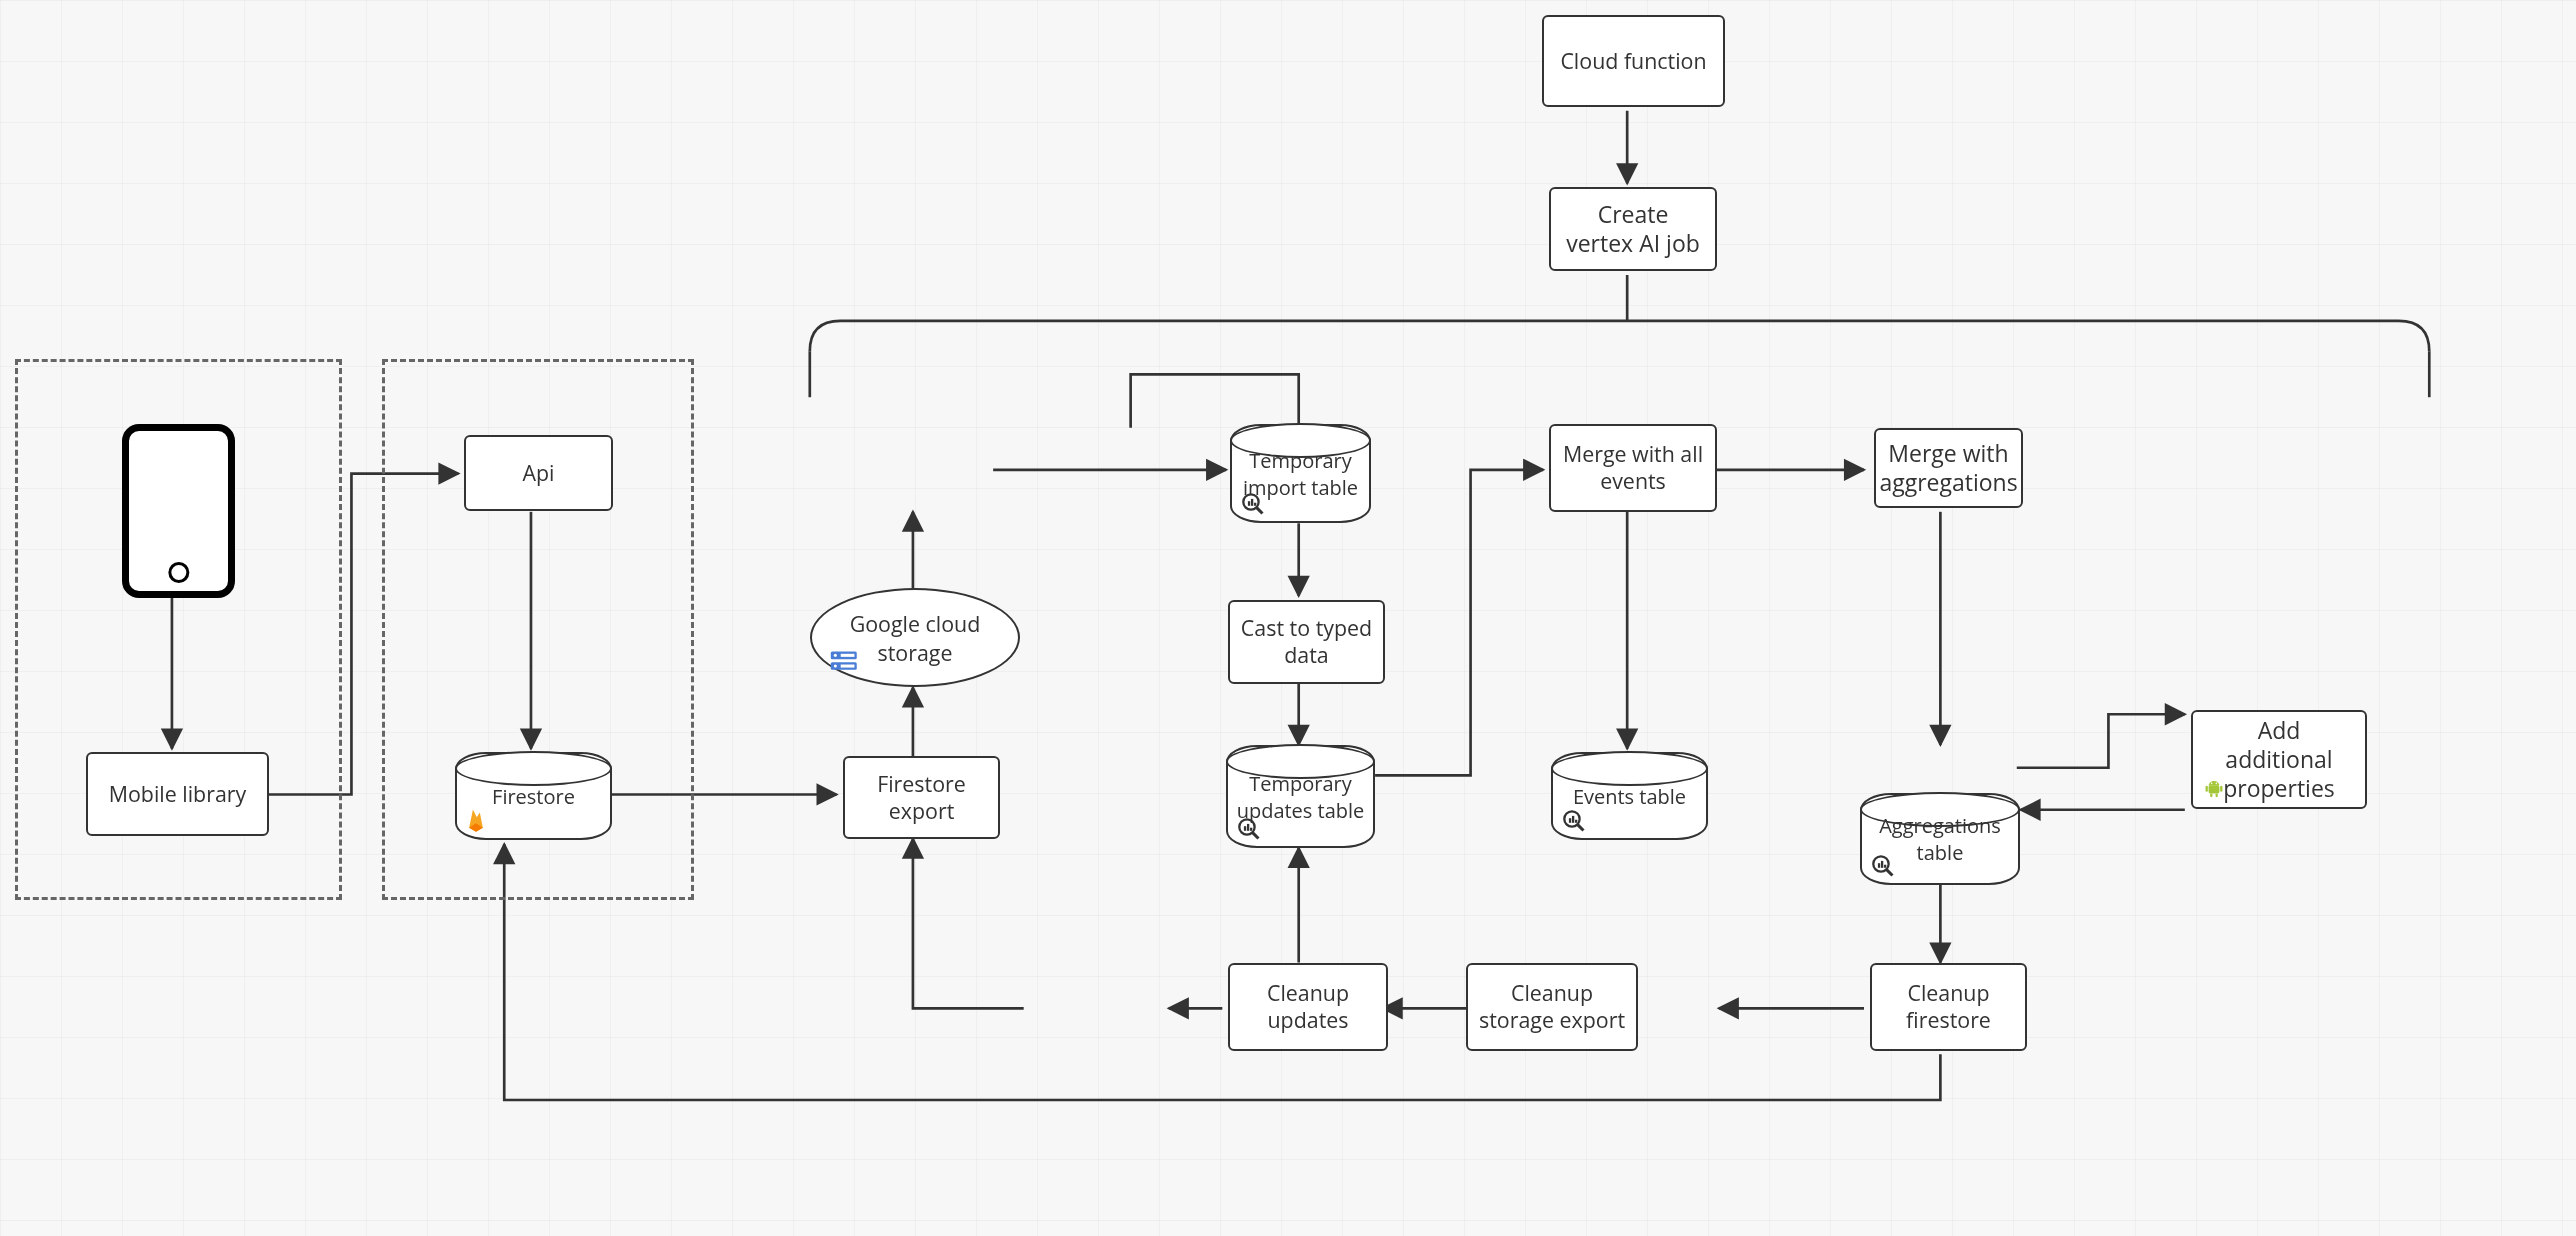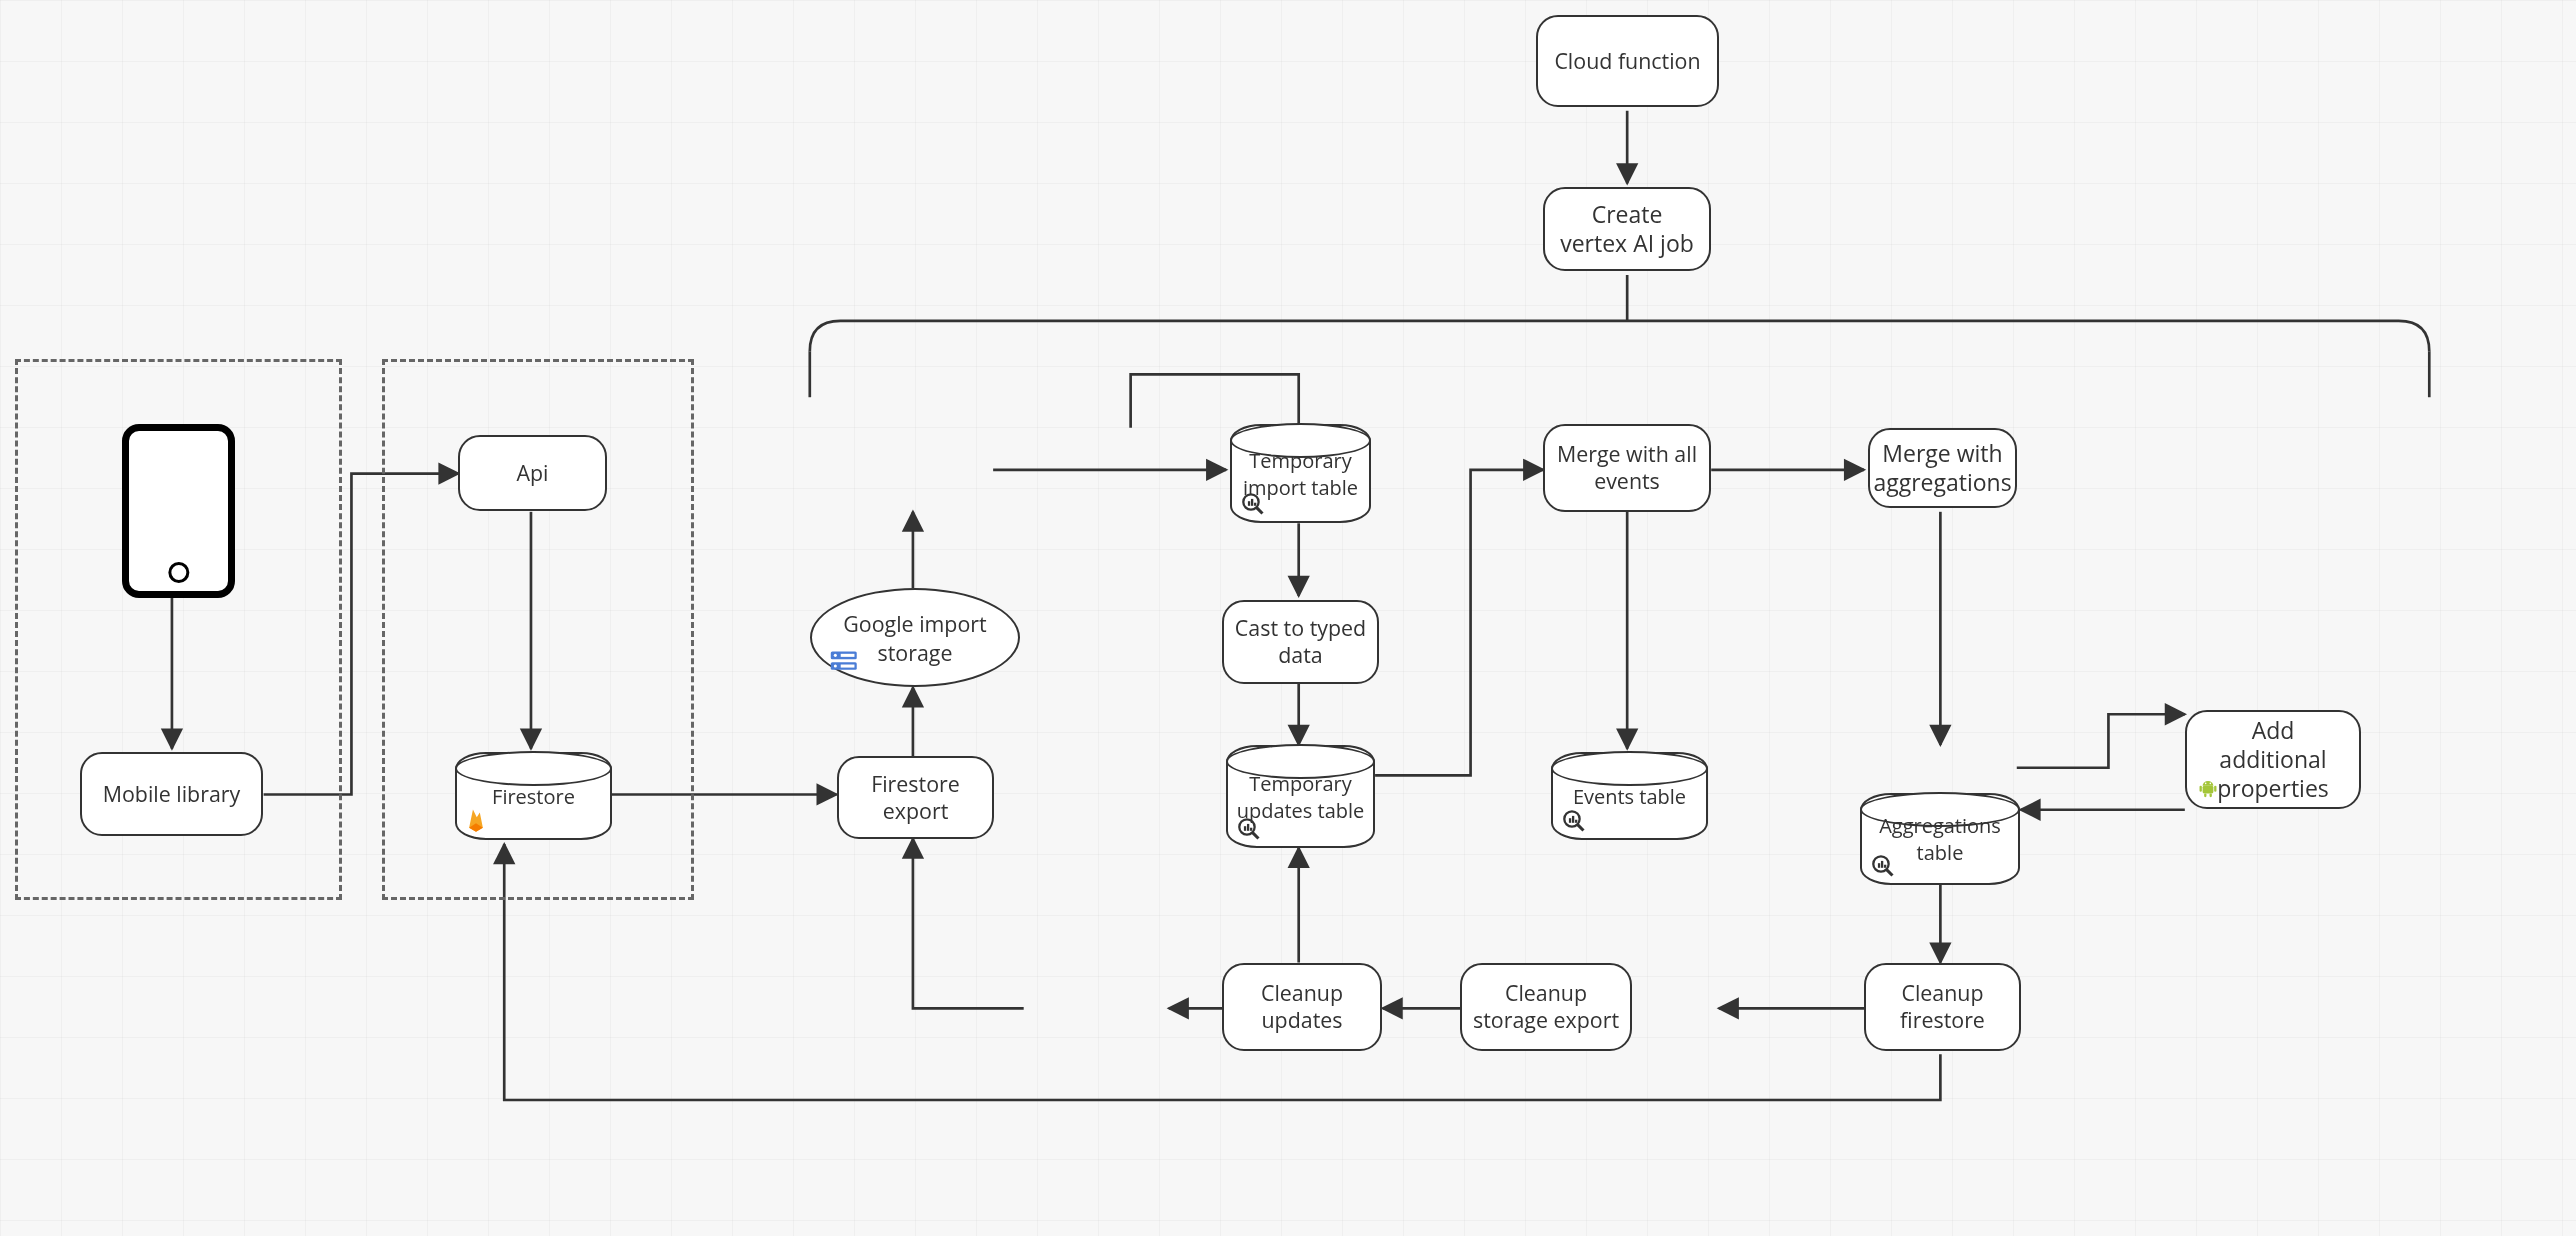--- a/index.html
+++ b/index.html
@@ -7,21 +7,21 @@
     background:#f7f7f7;
     background-image:
       linear-gradient(to right, rgba(0,0,0,0.03) 0.8px, transparent 0.8px),
       linear-gradient(to bottom, rgba(0,0,0,0.03) 0.8px, transparent 0.8px);
     background-size:61px 61px;
     font-family:"Open Sans","Segoe UI",Arial,sans-serif;
     color:#333;
   }
   .stage{position:relative;width:2576px;height:1236px;}
   svg.wires{position:absolute;inset:0;width:2576px;height:1236px;pointer-events:none;}
-  .node{position:absolute;background:#fff;border:2.3px solid #333;border-radius:22px;display:flex;align-items:center;justify-content:center;text-align:center;padding:7.6px 10.7px;box-sizing:border-box;font-size:21.4px;line-height:1.25;}
+  .node{position:absolute;background:#fff;border:2.3px solid #333;border-radius:6px;display:flex;align-items:center;justify-content:center;text-align:center;padding:7.6px 10.7px;box-sizing:border-box;font-size:21.4px;line-height:1.25;margin-left:6px;}
   .node.small{font-size:23px;}
   .dashed-group{position:absolute;border:3.1px dashed #666;background:transparent;}
   .cyl{position:absolute;}
   .cyl .body{position:absolute;inset:0;background:#fff;border:2.3px solid #333;border-radius:31px/17px;}
   .cyl .lid{position:absolute;top:-0.8px;left:0px;right:0px;height:31px;border:2.3px solid #333;border-radius:50%/50%;background:#fff;}
   .cyl .label{position:absolute;inset:0;display:flex;align-items:center;justify-content:center;text-align:center;font-size:20px;padding:6.1px 9.2px;box-sizing:border-box;}
   .cyl .icon{position:absolute;left:10.7px;bottom:7.6px;}
   .ellipse{position:absolute;background:#fff;border:2.3px solid #333;border-radius:50%;display:flex;align-items:center;justify-content:center;text-align:center;font-size:21.4px;padding:7.6px 20px;box-sizing:border-box;}
   .ellipse .icon{position:absolute;left:18.3px;bottom:12.2px;}
   .phone{position:absolute;width:99px;height:160px;border:7.6px solid #000;border-radius:17px;background:#fff;}
@@ -111,21 +111,21 @@
   <div class="node" style="left:458px;top:435px;width:149px;height:76px;">
     <span>Api</span>
   </div>
 
   <div class="node" style="left:80px;top:752px;width:183px;height:84px;">
     <span>Mobile library</span>
   </div>
 
 
   <div class="ellipse" style="left:810px;top:588px;width:210px;height:99px;">
-    <span>Google import storage</span>
+    <span>Google cloud storage</span>
     <span class="icon">
       <svg class="ico" width="27.5" height="21.4" viewBox="0 0 36 28">
           <g fill="#4a7dd6">
             <rect x="1" y="2" width="34" height="10" rx="2"></rect>
             <rect x="1" y="16" width="34" height="10" rx="2"></rect>
           </g>
           <g fill="#fff">
             <circle cx="7" cy="7" r="2"></circle>
             <circle cx="7" cy="21" r="2"></circle>
             <rect x="14" y="5" width="18" height="4"></rect>

